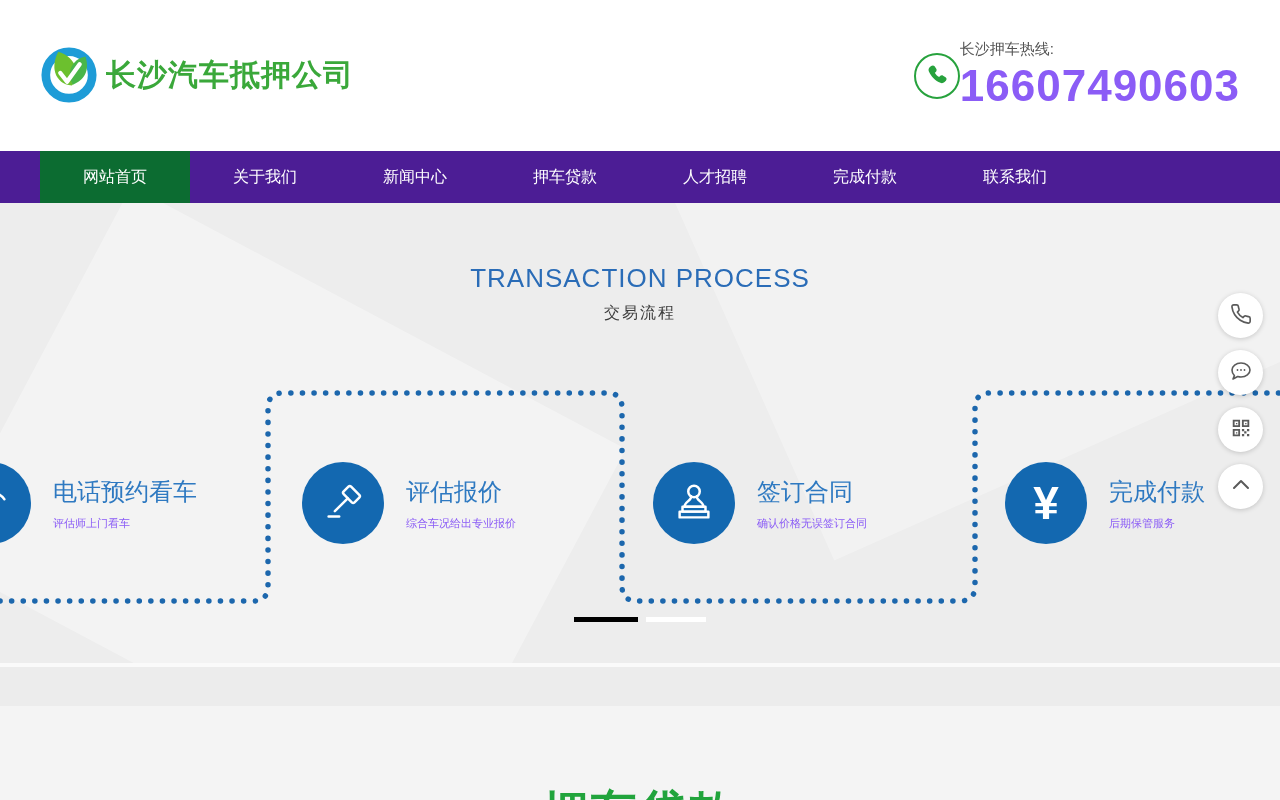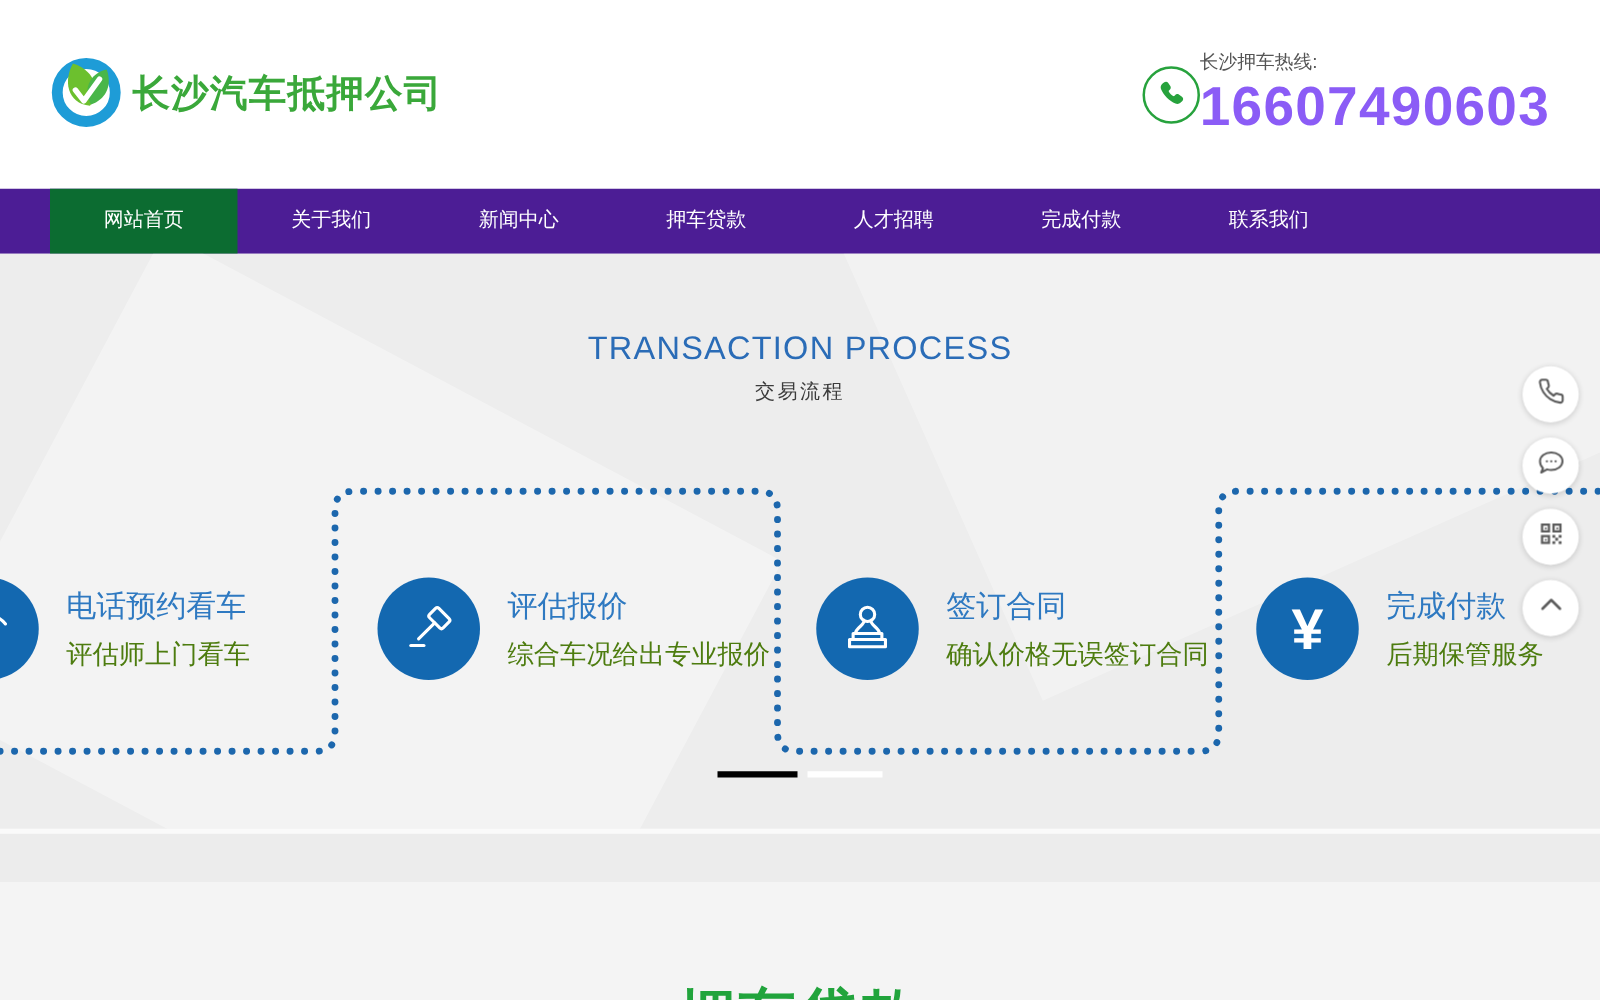--- a/index.html
+++ b/index.html
@@ -39,21 +39,21 @@
   .banner-title-zh { position:absolute; top:100px; left:0; right:0; text-align:center;
                      font-size:16px; color:#3c3c3c; letter-spacing:2px; }
 
   .flow-svg { position:absolute; left:0; top:0; width:1280px; height:460px; }
 
   .step { position:absolute; top:259px; display:flex; align-items:center; gap:22px; }
   .step1 { left:-51px; } .step2 { left:302px; } .step3 { left:653px; } .step4 { left:1005px; }
   .step-circle { width:82px; height:82px; border-radius:50%; background:#1368b0;
                  display:flex; align-items:center; justify-content:center; flex:none; }
   .step-title { font-size:24px; color:#2e79c1; margin-bottom:8px; }
-  .step-sub { font-size:21px; color:#4d7c0f; }
+  .step-sub { font-size:11px; color:#8b5cf6; }
   .yen-glyph { color:#ffffff; font-size:46px; font-weight:bold; line-height:1; }
 
   .carousel { position:absolute; top:414px; left:0; right:0;
               display:flex; justify-content:center; gap:8px; }
   .bar { width:64px; height:5px; cursor:pointer; }
   .bar-active { background:#000000; }
   .bar-idle { background:#ffffff; width:60px; }
 
   
   .float-btn { position:fixed; right:17px; width:45px; height:45px; border-radius:50%;

